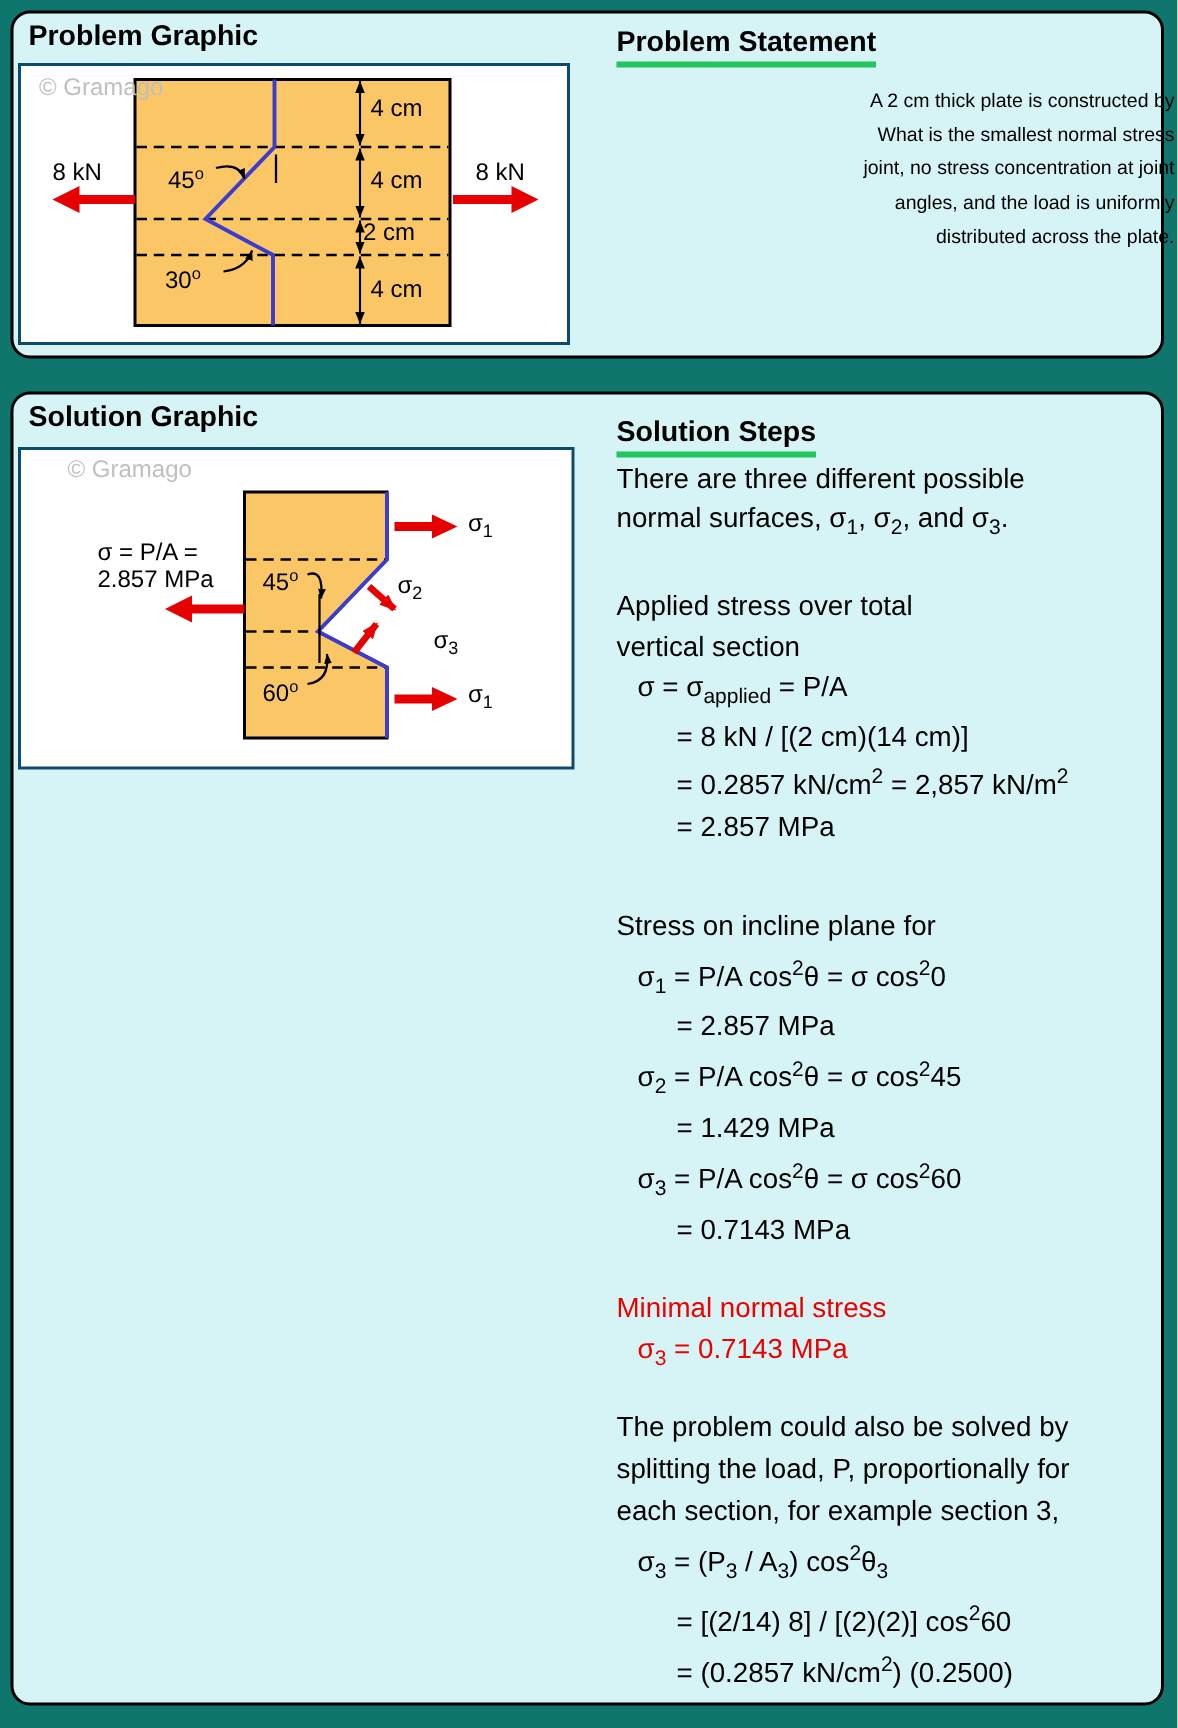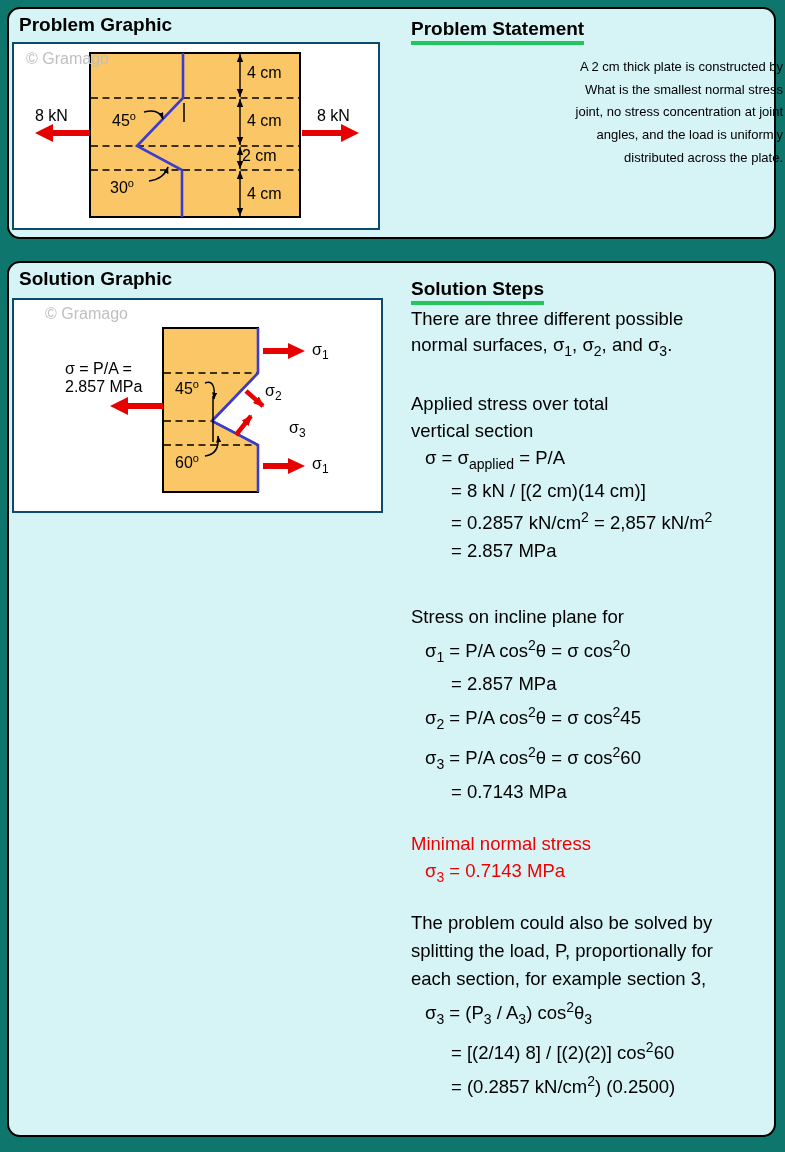--- a/index.html
+++ b/index.html
@@ -148,20 +148,21 @@
           <div class="ln i1">σ = σ<sub>applied</sub> = P/A</div>
           <div class="ln i2">= 8 kN / [(2 cm)(14 cm)]</div>
           <div class="ln i2">= 0.2857 kN/cm<sup>2</sup> = 2,857 kN/m<sup>2</sup></div>
           <div class="ln i2">= 2.857 MPa</div>
         </div>
         <div class="blk lh28 g39">
           <div class="ln">Stress on incline plane for</div>
           <div class="ln i1">σ<sub>1</sub> = P/A cos<sup>2</sup>θ = σ cos<sup>2</sup>0</div>
           <div class="ln i2">= 2.857 MPa</div>
           <div class="ln i1">σ<sub>2</sub> = P/A cos<sup>2</sup>θ = σ cos<sup>2</sup>45</div>
+          <div class="ln i2">= 1.429 MPa</div>
           <div class="ln i1">σ<sub>3</sub> = P/A cos<sup>2</sup>θ = σ cos<sup>2</sup>60</div>
           <div class="ln i2">= 0.7143 MPa</div>
         </div>
         <div class="blk lh27 g24 red">
           <div class="ln">Minimal normal stress</div>
           <div class="ln i1">σ<sub>3</sub> = 0.7143 MPa</div>
         </div>
         <div class="blk lh28 g18">
           <div class="ln">The problem could also be solved by</div>
           <div class="ln">splitting the load, P, proportionally for</div>

